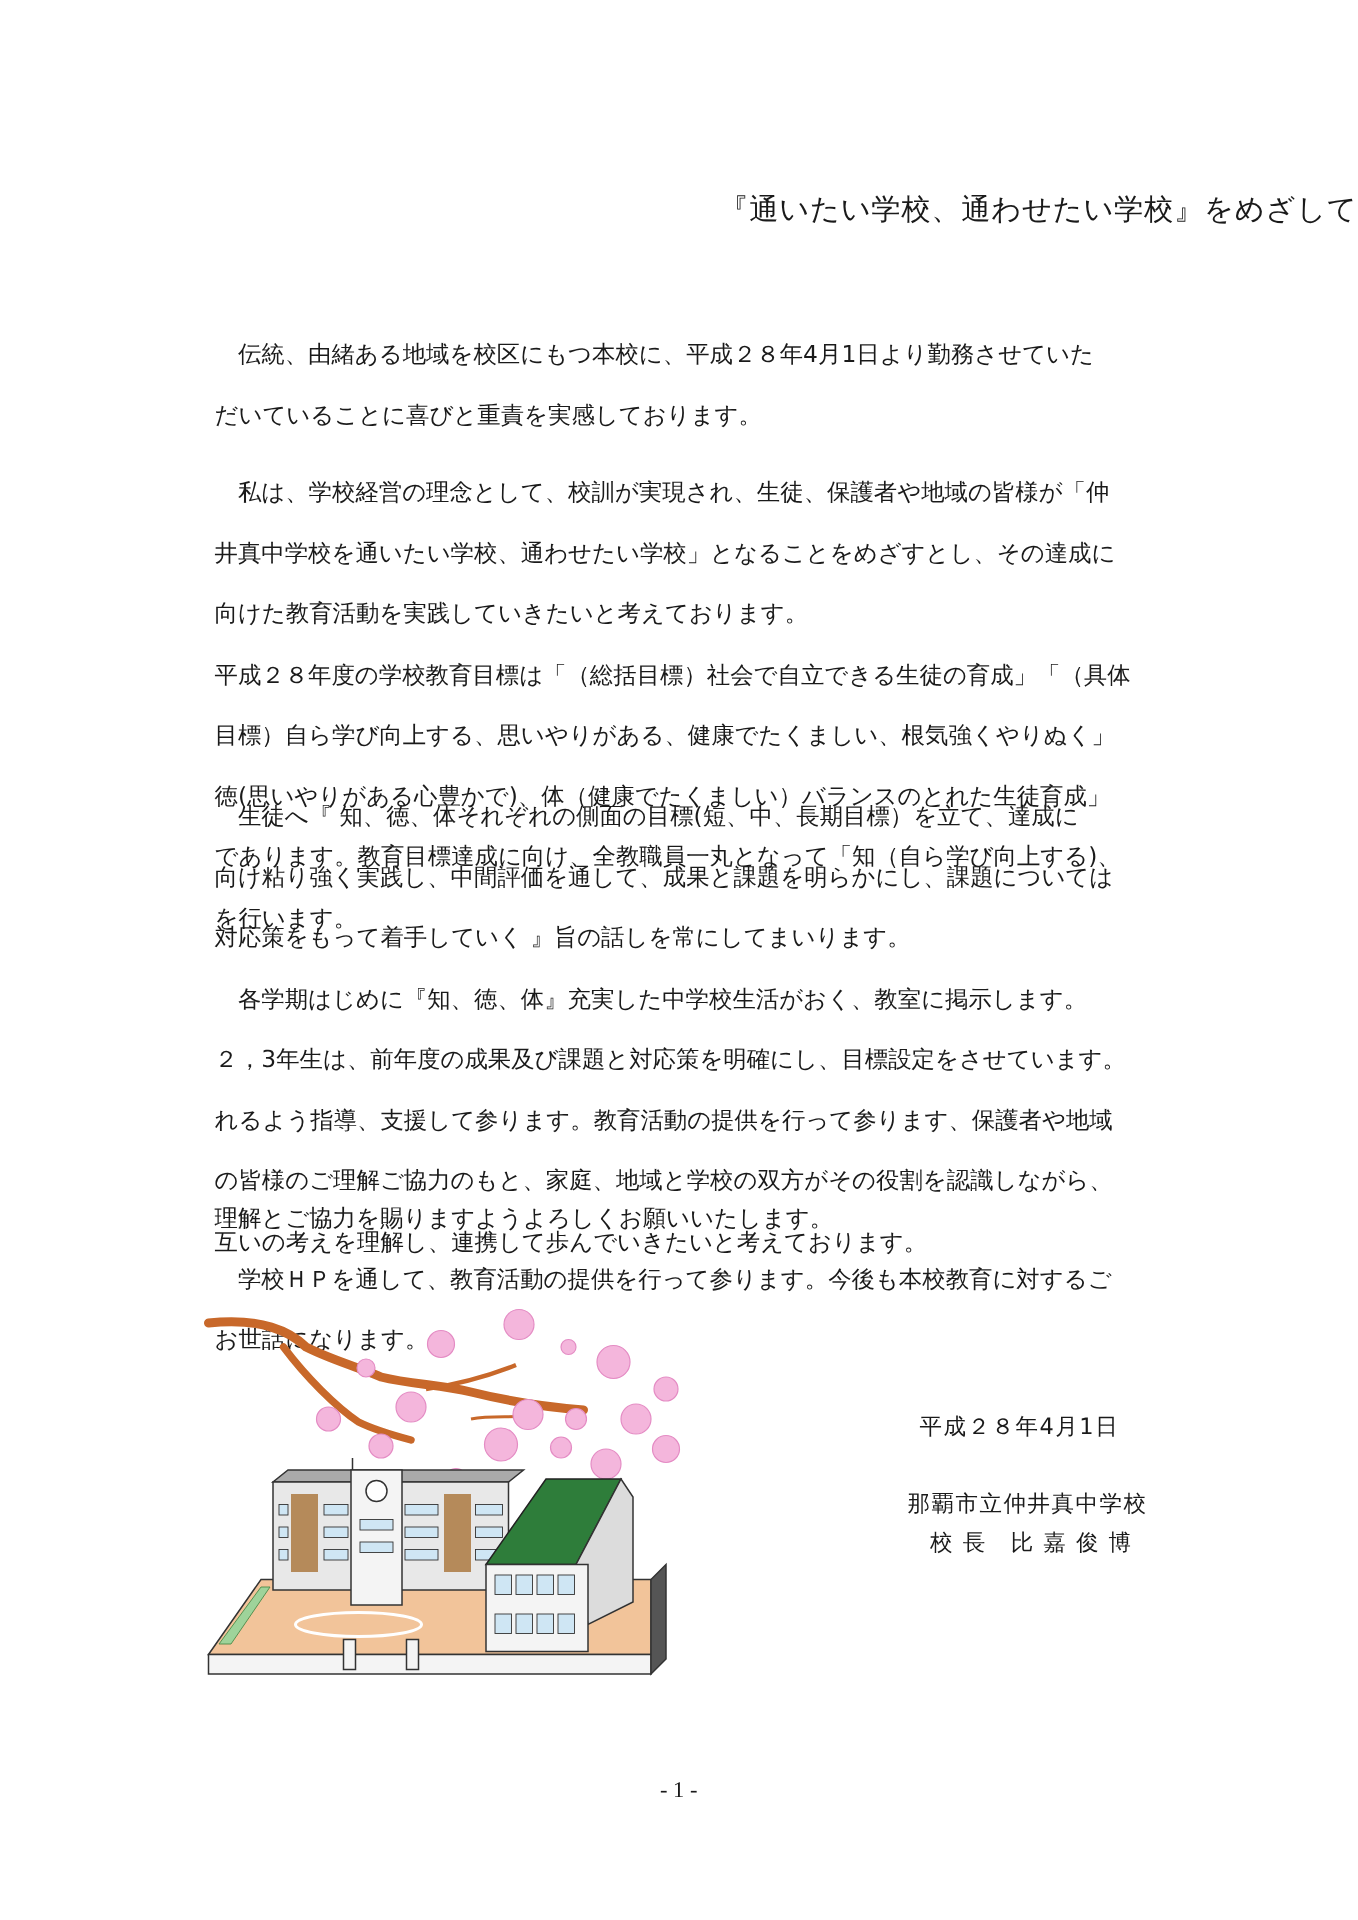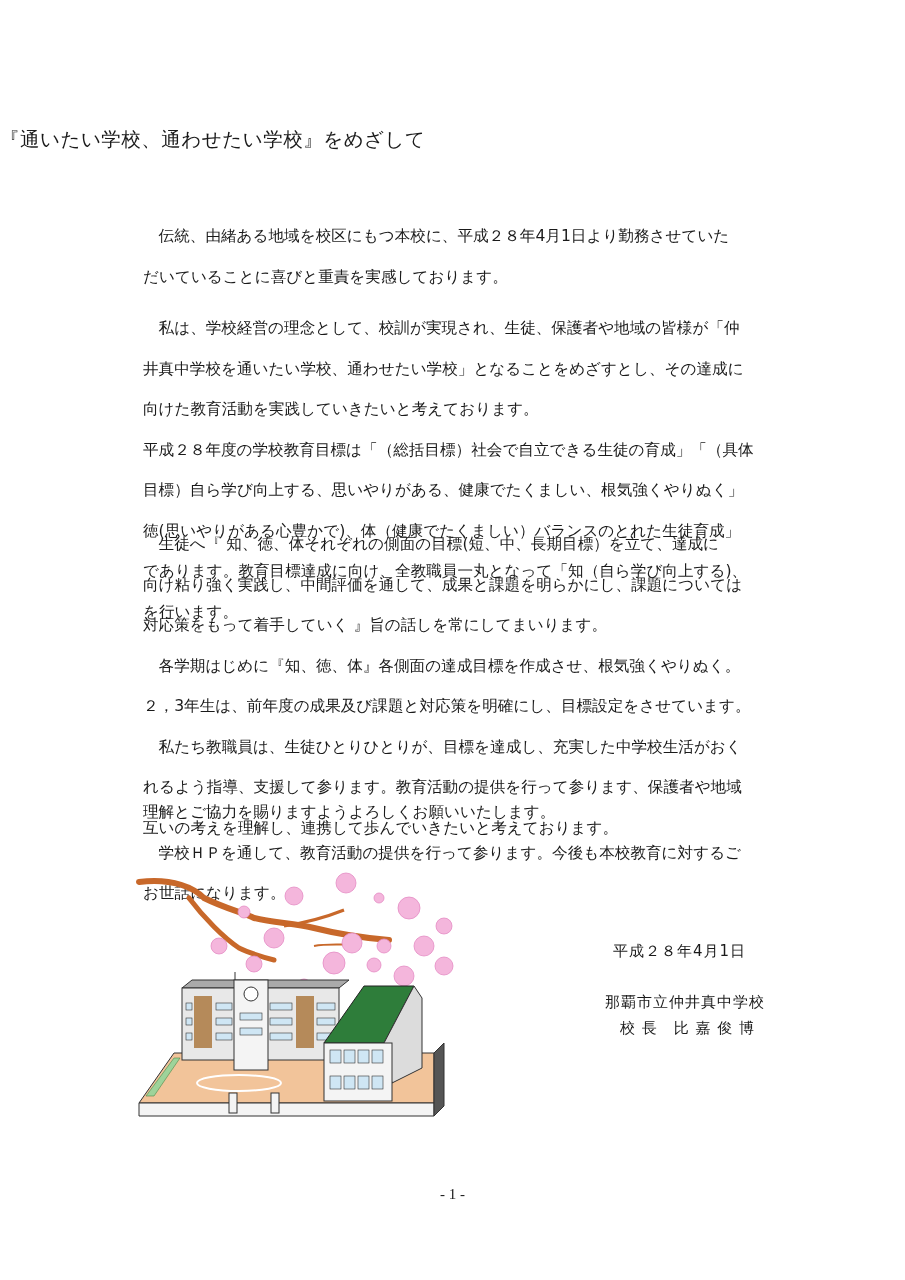--- a/index.html
+++ b/index.html
@@ -1,18 +1,18 @@
 <!DOCTYPE html>
 <html><head>
 <meta charset="utf-8">
 <style>
   html, body { margin:0; padding:0; background:#ffffff; }
   body { width:905px; height:1280px; position:relative; overflow:hidden;
          font-family:"DejaVu Sans", "Liberation Sans", sans-serif; color:#1a1a1a; }
-  .title { position:absolute; top:126px; left:0; width:905px; text-align:left;
+  .title { position:absolute; top:126px; left:0; width:905px; text-align:right;
            font-size:19.5px; letter-spacing:0.5px; }
   .para { position:absolute; left:130px; width:650px; font-size:15.6px; line-height:27.5px; }
   .para p { margin:13px; white-space:nowrap; }
   .sig { position:absolute; font-size:15px; white-space:nowrap; letter-spacing:1px; }
   .footer { position:absolute; top:1186px; left:0; width:905px; text-align:center;
             font-family:"Liberation Serif", serif; font-size:15px; }
   .illus { position:absolute; left:134px; top:868px; width:325px; height:255px; }
 </style>
 </head>
 <body>
@@ -33,24 +33,24 @@
     <p>目標）自ら学び向上する、思いやりがある、健康でたくましい、根気強くやりぬく」</p>
     <p>徳(思いやりがある心豊かで)、体（健康でたくましい）バランスのとれた生徒育成」</p>
     <p>であります。教育目標達成に向け、全教職員一丸となって「知（自ら学び向上する)、</p>
     <p>を行います。</p>
   </div>
 
   <div class="para" style="top:518px;">
     <p>　生徒へ『 知、徳、体それぞれの側面の目標(短、中、長期目標）を立て、達成に</p>
     <p>向け粘り強く実践し、中間評価を通して、成果と課題を明らかにし、課題については</p>
     <p>対応策をもって着手していく 』旨の話しを常にしてまいります。</p>
-    <p>　各学期はじめに『知、徳、体』各側面の達成目標を作成させ、根気強くやりぬく。</p>
+    <p>　各学期はじめに『知、徳、体』充実した中学校生活がおく、教室に掲示します。</p>
     <p>２，3年生は、前年度の成果及び課題と対応策を明確にし、目標設定をさせています。</p>
-    <p>　私たち教職員は、生徒ひとりひとりが、目標を達成し、充実した中学校生活がおく</p>
     <p>れるよう指導、支援して参ります。教育活動の提供を行って参ります、保護者や地域</p>
+    <p>の皆様のご理解ご協力のもと、家庭、地域と学校の双方がその役割を認識しながら、</p>
     <p>互いの考えを理解し、連携して歩んでいきたいと考えております。</p>
   </div>
 
   <div class="para" style="top:786px;">
     <p>理解とご協力を賜りますようよろしくお願いいたします。</p>
     <p>　学校ＨＰを通して、教育活動の提供を行って参ります。今後も本校教育に対するご</p>
     <p> お世話になります。</p>
   </div>
 
   <div class="illus">

